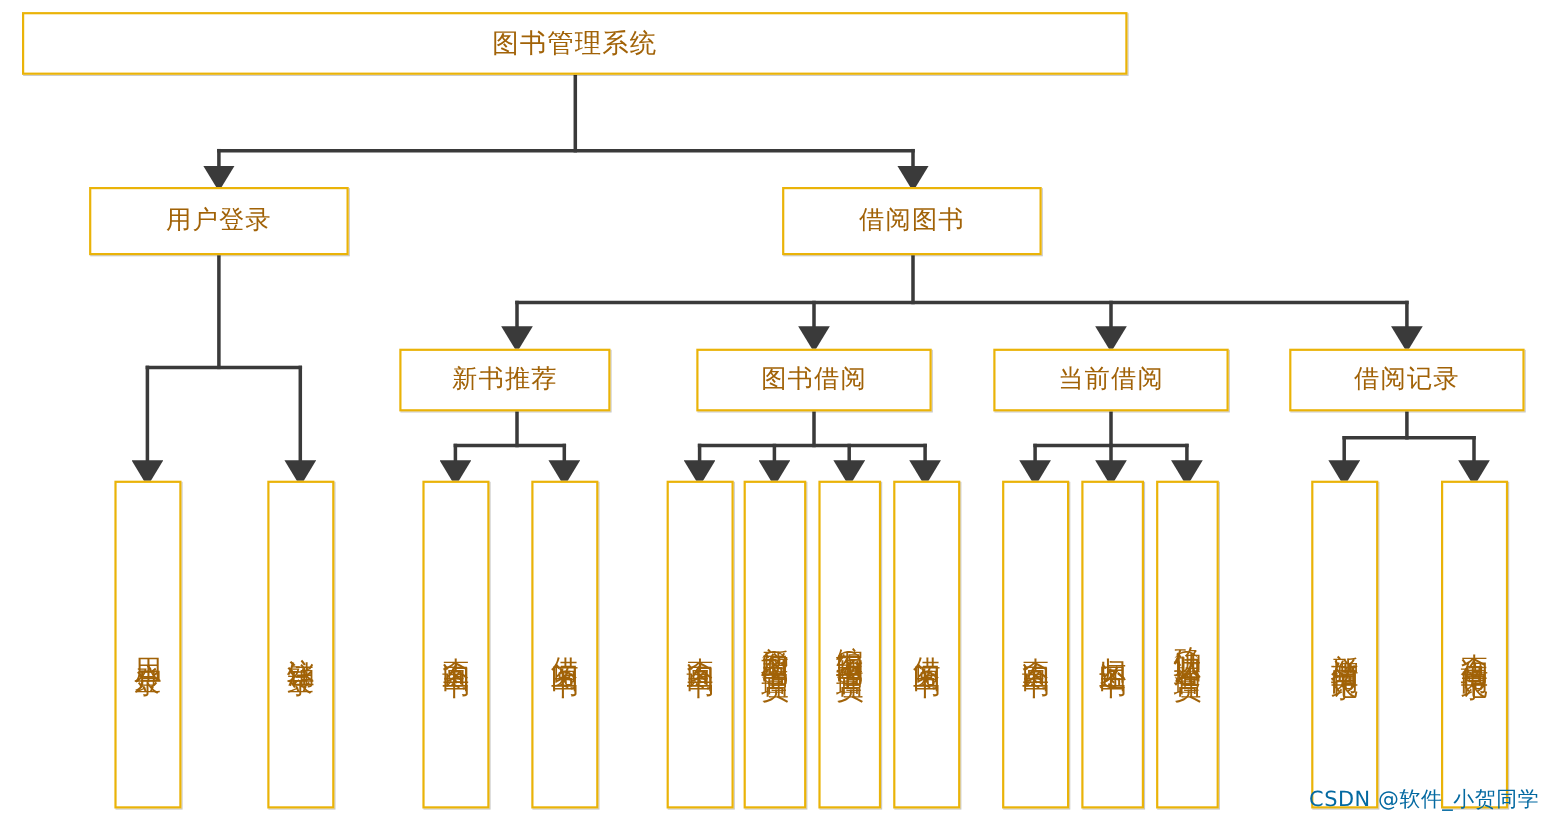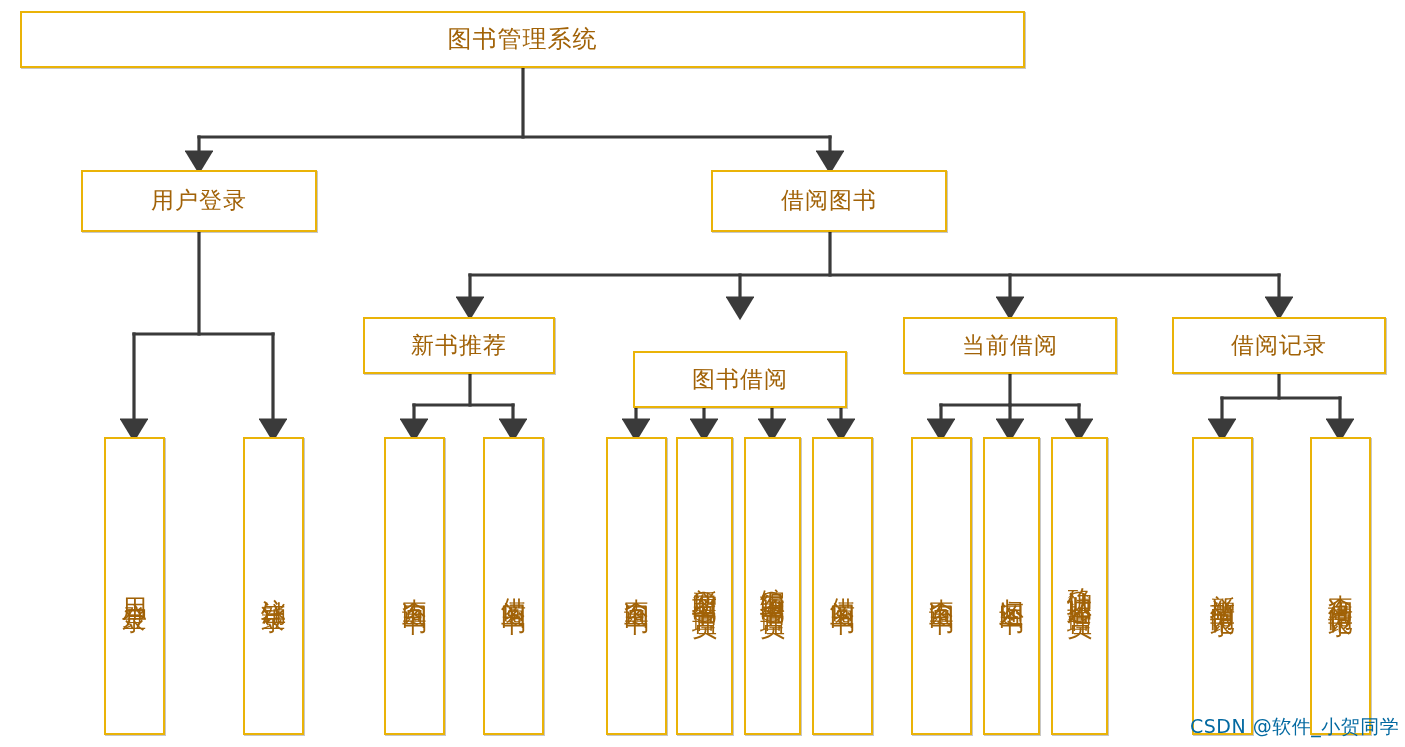--- a/index.html
+++ b/index.html
@@ -114,21 +114,21 @@
   <div class="node h-node" style="left:81px;top:170px;width:236px;height:62px;">
     <span class="lbl">用户登录</span>
   </div>
   <div class="node h-node" style="left:711px;top:170px;width:236px;height:62px;">
     <span class="lbl">借阅图书</span>
   </div>
 
   <div class="node h-node" style="left:363px;top:317px;width:192px;height:57px;">
     <span class="lbl">新书推荐</span>
   </div>
-  <div class="node h-node" style="left:633px;top:317px;width:214px;height:57px;margin-top:34px;">
+  <div class="node h-node" style="left:633px;top:317px;width:214px;height:57px;">
     <span class="lbl">图书借阅</span>
   </div>
   <div class="node h-node" style="left:1172px;top:317px;width:214px;height:57px;">
     <span class="lbl">借阅记录</span>
   </div>
   <div class="node h-node" style="left:903px;top:317px;width:214px;height:57px;">
     <span class="lbl">当前借阅</span>
   </div>
 
   <div class="node v-node" style="left:104px;top:437px;width:61px;height:298px;">

